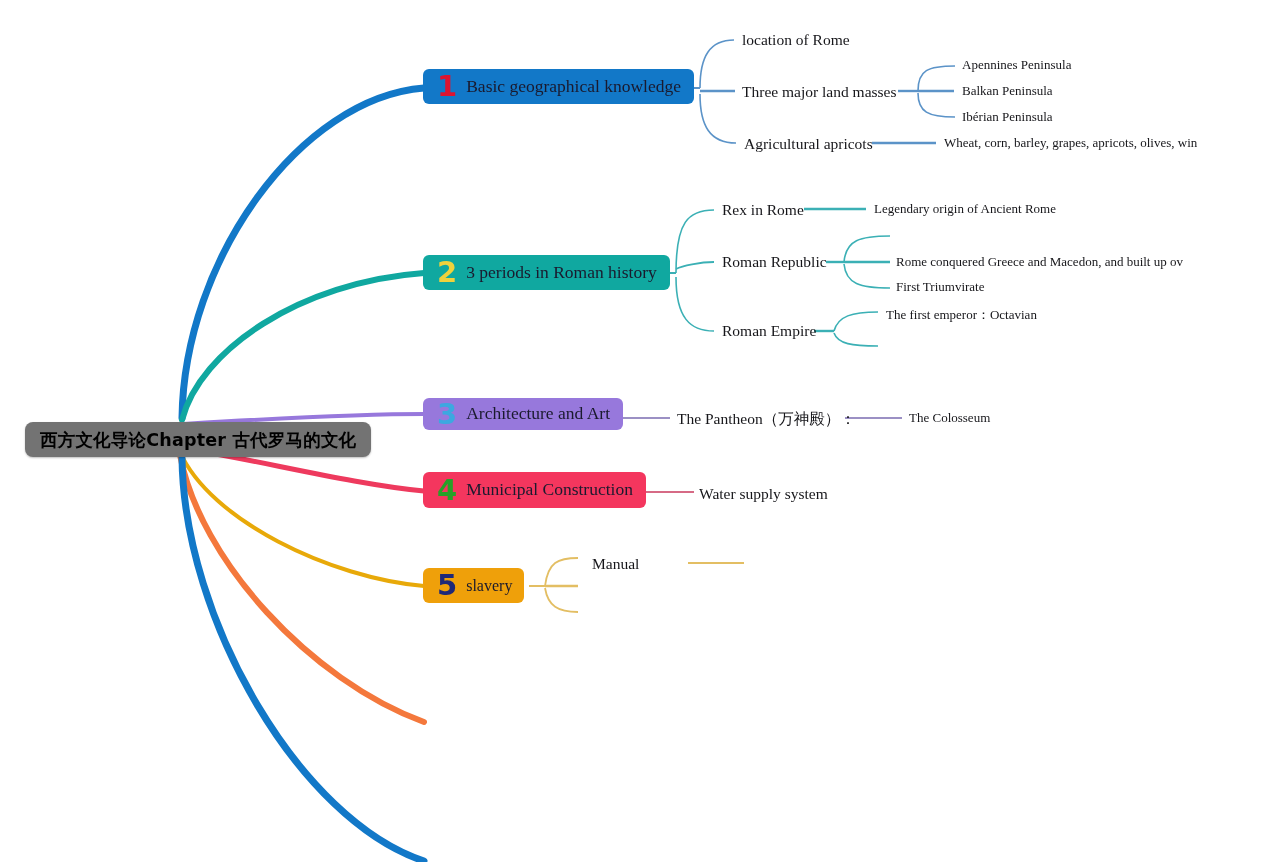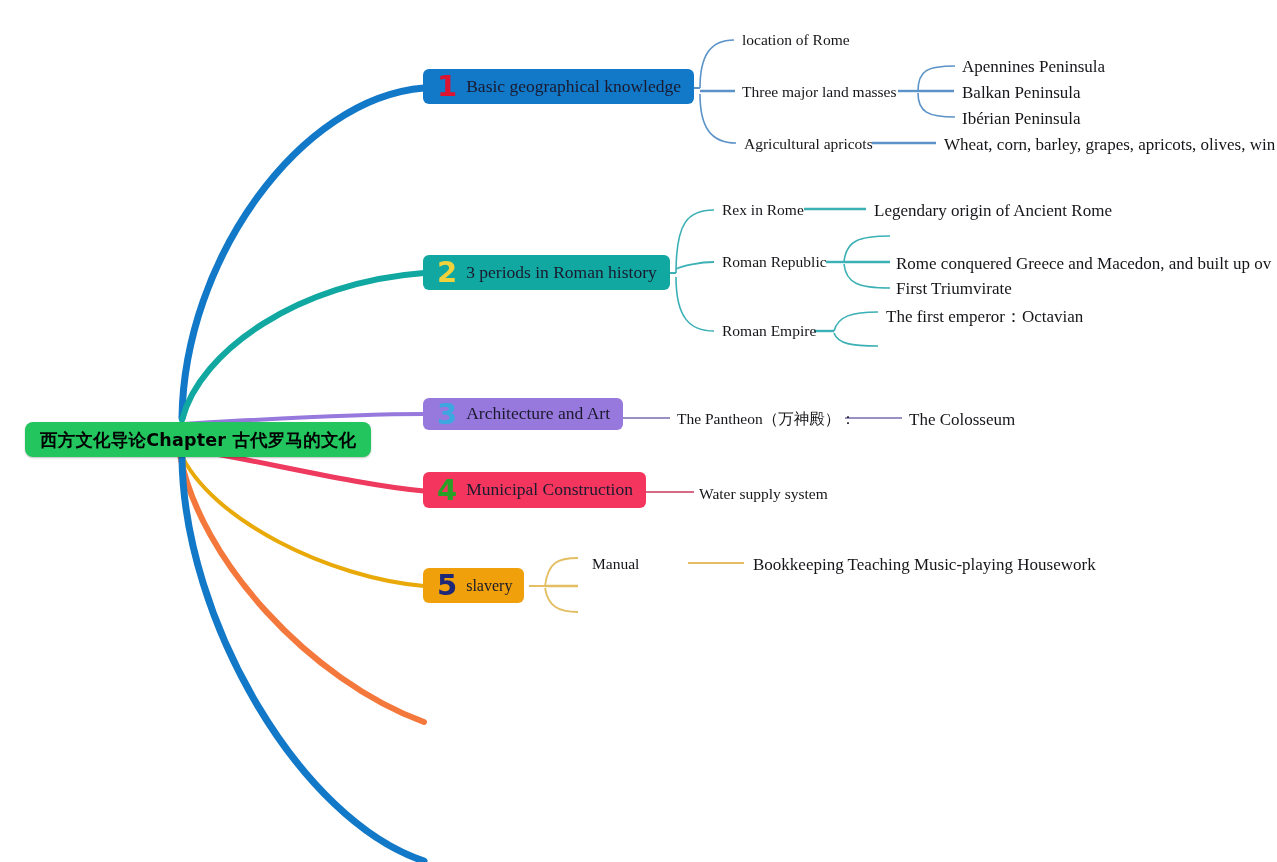--- a/index.html
+++ b/index.html
@@ -22,21 +22,21 @@
     margin-right:9px;
   }
   .node .lbl{
     font-family:"Liberation Serif","DejaVu Serif",serif;
     font-size:17.5px;color:#1a1a2e;line-height:1;
   }
 
   
   #root-node{
     left:25px;top:422px;height:35px;
-    background:#22c55e;border-radius:8px;
+    background:#737373;border-radius:8px;
     padding:0 15px;
     box-shadow:0 1px 2px rgba(0,0,0,.25);
   }
   #root-node .root-txt{
     font-family:"DejaVu Sans","Liberation Sans",sans-serif;
     font-weight:bold;font-size:17.5px;color:#000000;
     letter-spacing:.2px;
   }
 
   #node1{left:423px;top:69px;height:35px;background:#1278C8;padding:0 13px 0 14px;}
@@ -50,21 +50,21 @@
   #node5{left:423px;top:568px;height:35px;background:#EFA00A;padding:0 12px 0 14px;}
   #node5 .num{color:#1E2878;}
   #node5 .lbl{font-size:16px;}
 
   .leaf{
     position:absolute;white-space:nowrap;
     font-family:"Liberation Serif","DejaVu Serif",serif;
     font-size:15.5px;color:#16161a;line-height:1;
   }
   .leaf.l2{font-size:15.5px;}
-  .leaf.l3{font-size:17px;}
+  .leaf.l3{font-size:13px;}
   .clip-host{position:absolute;overflow:hidden;}
 </style>
 </head>
 <body>
 
 <div id="canvas">
 
   <svg id="wires" viewBox="0 0 1277 862">
 
     <path d="M 182 418 C 184 260 300 98 424 88" fill="none" stroke="#1278C8" stroke-width="7" stroke-linecap="round"></path>
@@ -162,17 +162,16 @@
     <span class="num">4</span>
     <span class="lbl">Municipal Construction</span>
   </div>
   <div class="leaf l2" style="left:699px;top:486px;">Water supply system</div>
 
   <div class="node" id="node5">
     <span class="num">5</span>
     <span class="lbl">slavery</span>
   </div>
   <div class="leaf l2" style="left:592px;top:556px;">Manual</div>
-  <div class="leaf l3" style="left:753px;top:556px;">Bookkeeping Teaching Music-playing Housework</div>
   <div class="leaf l2" style="left:585px;top:579px;width:8px;height:14px;"></div>
   <div class="leaf l2" style="left:585px;top:605px;width:8px;height:14px;"></div>
 
 </div>
 
 </body></html>

